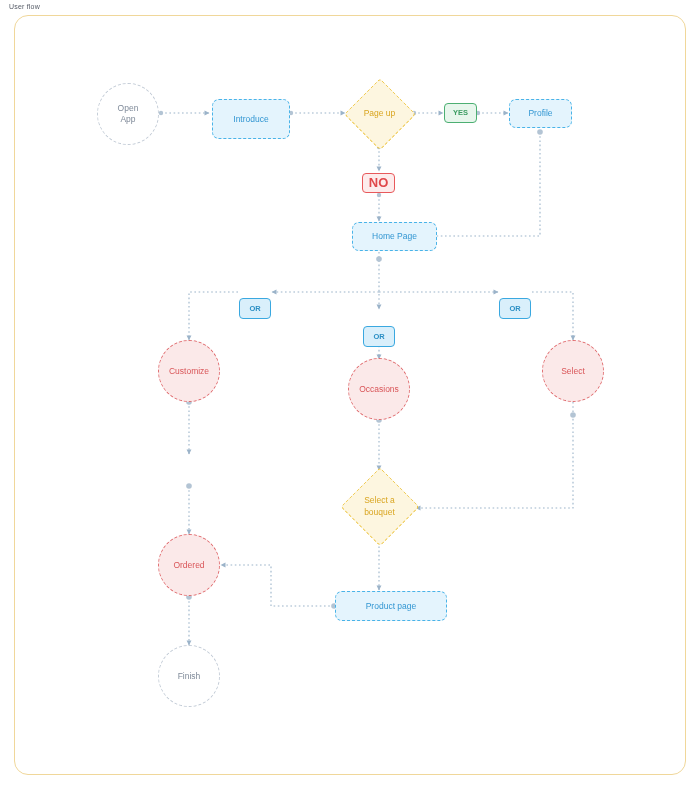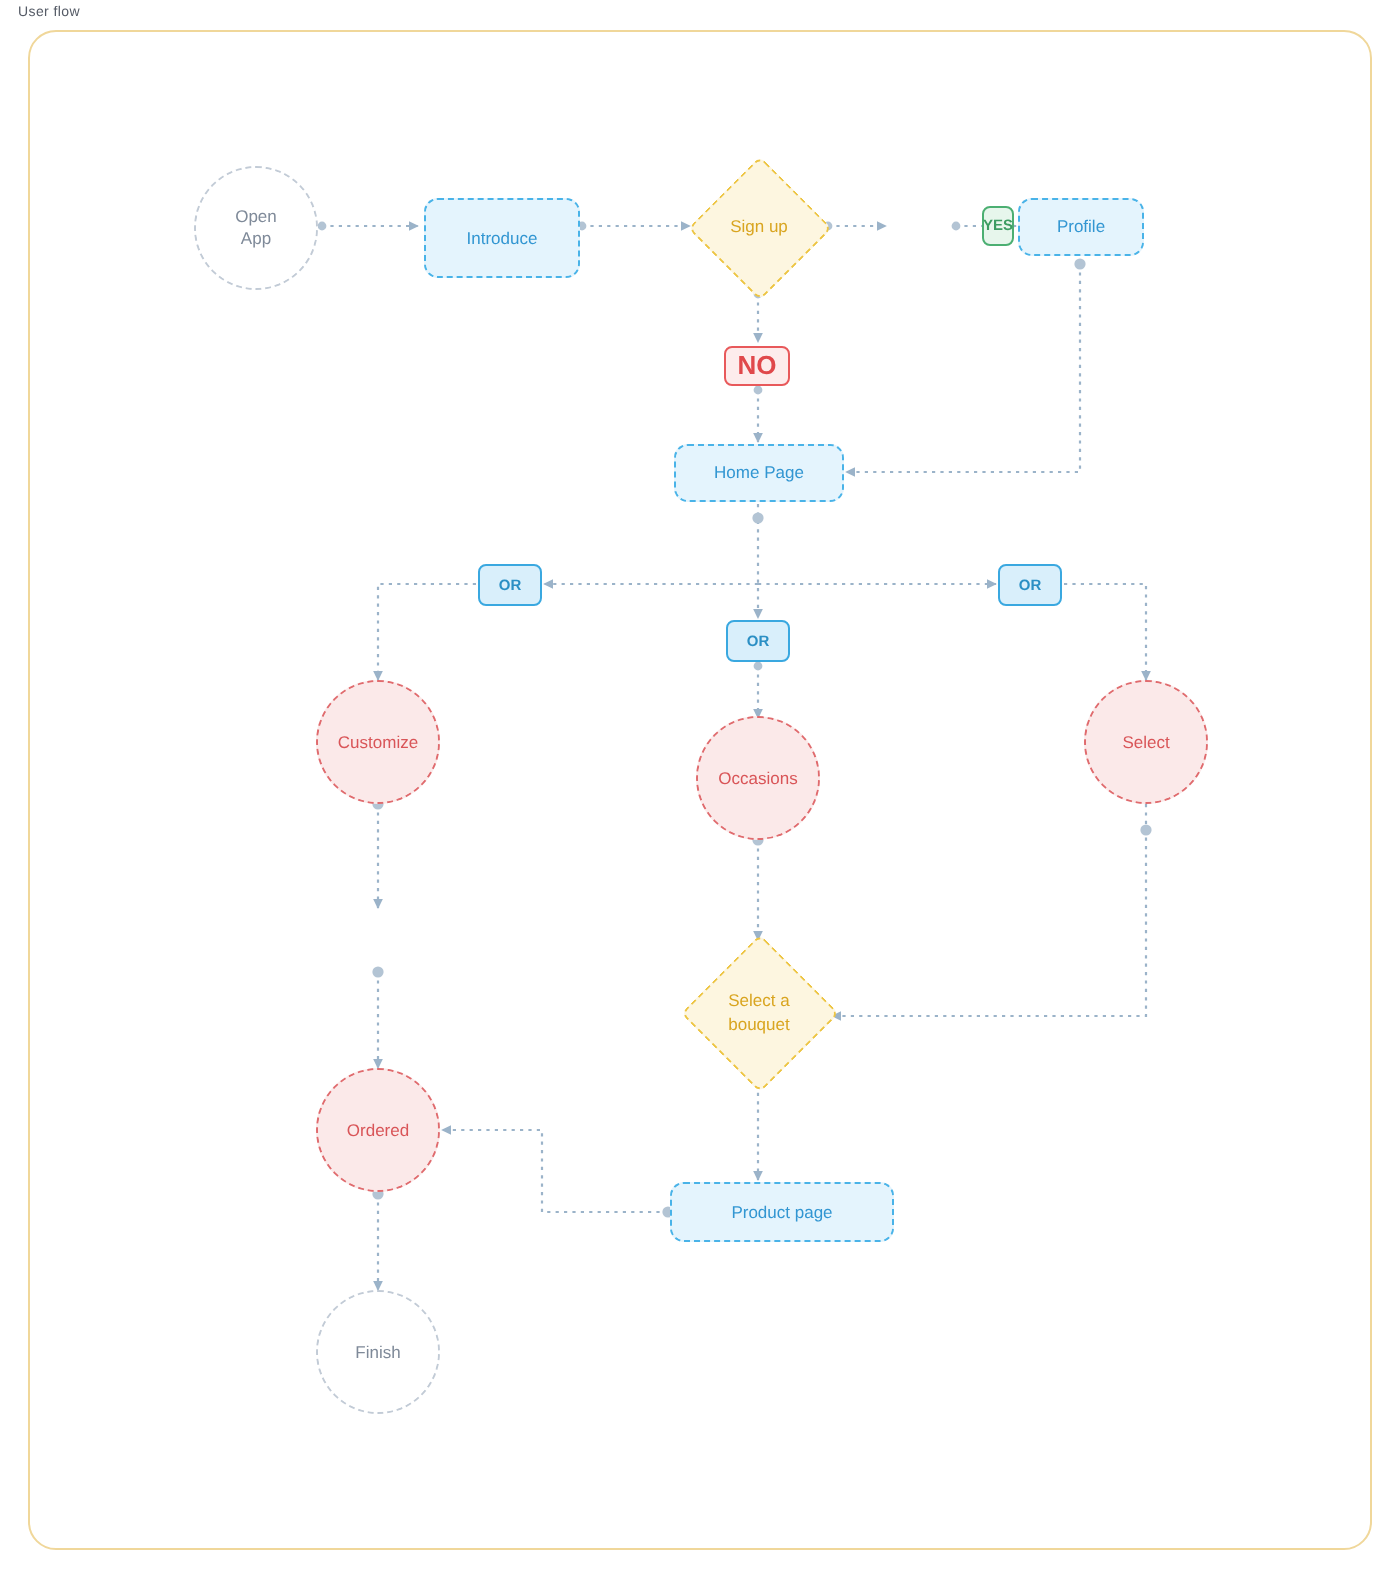--- a/index.html
+++ b/index.html
@@ -66,20 +66,21 @@
     font-size: 8.5px;
   }
   
   .n-or {
     background: #d9effb;
     border: 1.4px solid #3aa8e0;
     border-radius: 4px;
     color: #2b8fc4;
     font-size: 7.5px;
     font-weight: bold;
+    margin-top: 16px;
   }
   
   .n-yes {
     background: #e7f6ec;
     border: 1.4px solid #4caf72;
     border-radius: 4px;
     color: #3c9c62;
     font-size: 7.5px;
     font-weight: bold;
   }
@@ -214,36 +215,36 @@
       <span>App</span>
     </div>
   </div>
 
   <div class="node n-box-blue" style="left:212px; top:99px; width:78px; height:40px;">
     <span>Introduce</span>
   </div>
 
   <div class="node n-diamond" style="left:345px; top:79px; width:69px; height:69px;">
     <div class="dia-shape"></div>
-    <span class="dia-text">Sign up</span>
-  </div>
-
-  <div class="node n-yes" style="left:444px; top:103px; width:16px; height:20px;margin-left:47px;">
+    <span class="dia-text">Page up</span>
+  </div>
+
+  <div class="node n-yes" style="left:444px; top:103px; width:33px; height:20px;">
     <span>YES</span>
   </div>
 
   <div class="node n-box-blue" style="left:509px; top:99px; width:63px; height:29px;">
     <span>Profile</span>
   </div>
 
   <div class="node n-no" style="left:362px; top:173px; width:33px; height:20px;">
     <span>NO</span>
   </div>
 
-  <div class="node n-box-blue" style="left:337px; top:222px; width:85px; height:29px;">
+  <div class="node n-box-blue" style="left:352px; top:222px; width:85px; height:29px;">
     <span>Home Page</span>
   </div>
 
   <div class="node n-or" style="left:239px; top:282px; width:32px; height:21px;">
     <span>OR</span>
   </div>
 
   <div class="node n-or" style="left:363px; top:310px; width:32px; height:21px;">
     <span>OR</span>
   </div>

